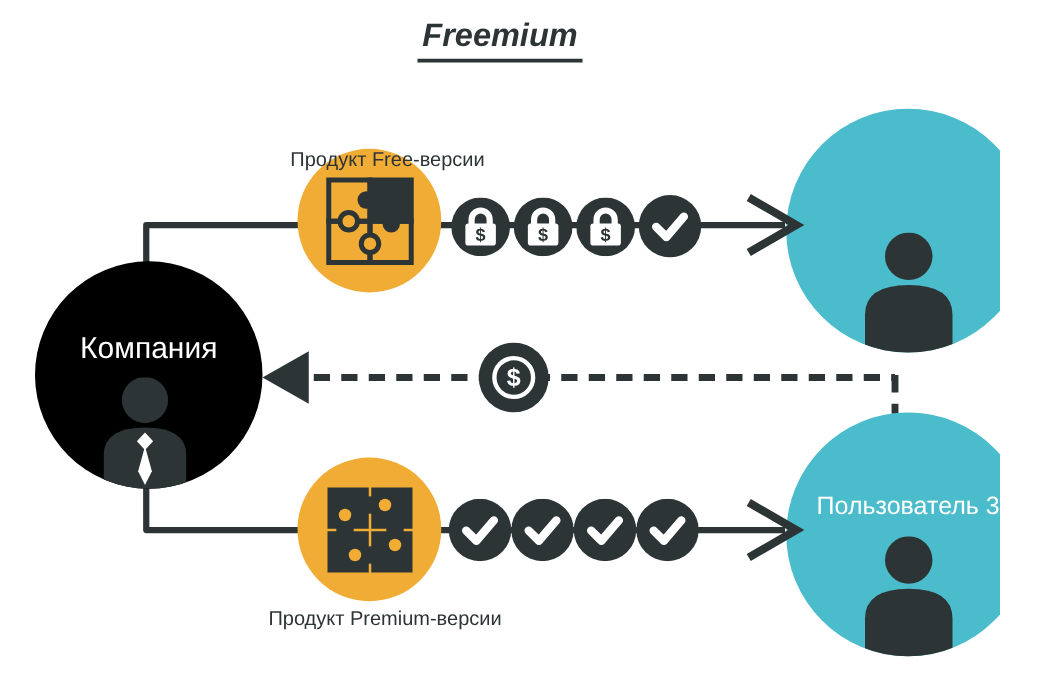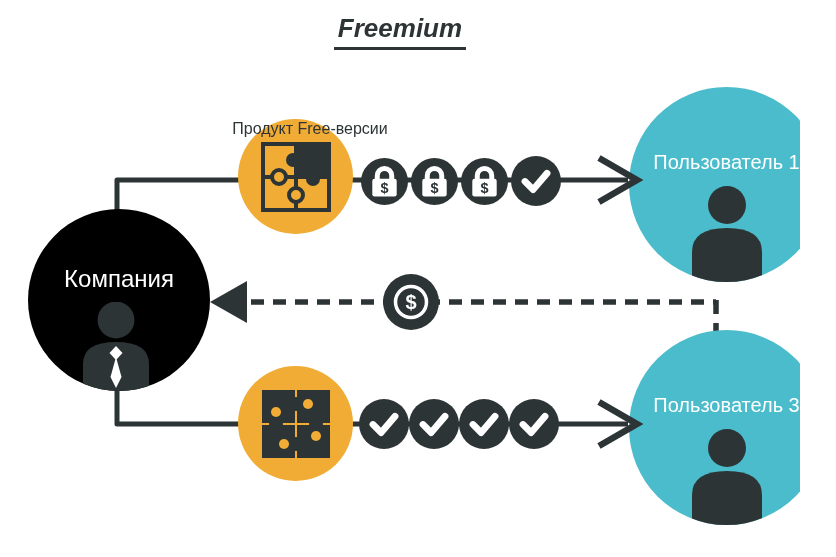--- a/index.html
+++ b/index.html
@@ -89,23 +89,23 @@
         <circle cx="57" cy="37" r="7" fill="#2d3436"></circle>
         <circle cx="37" cy="57" r="7" fill="#2d3436"></circle>
         <circle cx="17" cy="37" r="7" fill="#2d3436"></circle>
         <circle cx="49" cy="17" r="5" fill="#f0ac35"></circle>
         <circle cx="57" cy="49" r="5" fill="#f0ac35"></circle>
         <circle cx="25" cy="57" r="5" fill="#f0ac35"></circle>
         <circle cx="17" cy="25" r="5" fill="#f0ac35"></circle>
       </svg>
     </span>
   </div>
+  <div class="ext-label" id="prem-label">Продукт Premium-версии</div>
 
   <div class="circle user u1">
-    <div class="circle-label">Пользователь 1</div>
     <div class="person">
       <svg width="92" height="97" viewBox="0 0 92 97">
         <circle cx="46" cy="19" r="19" fill="#2d3436"></circle>
         <path d="M11 97 V66 Q11 42 46 42 Q81 42 81 66 V97 Z" fill="#2d3436"></path>
       </svg>
     </div>
   </div>
 
   <div class="circle user u2">
     <div class="circle-label">Пользователь 3</div>

